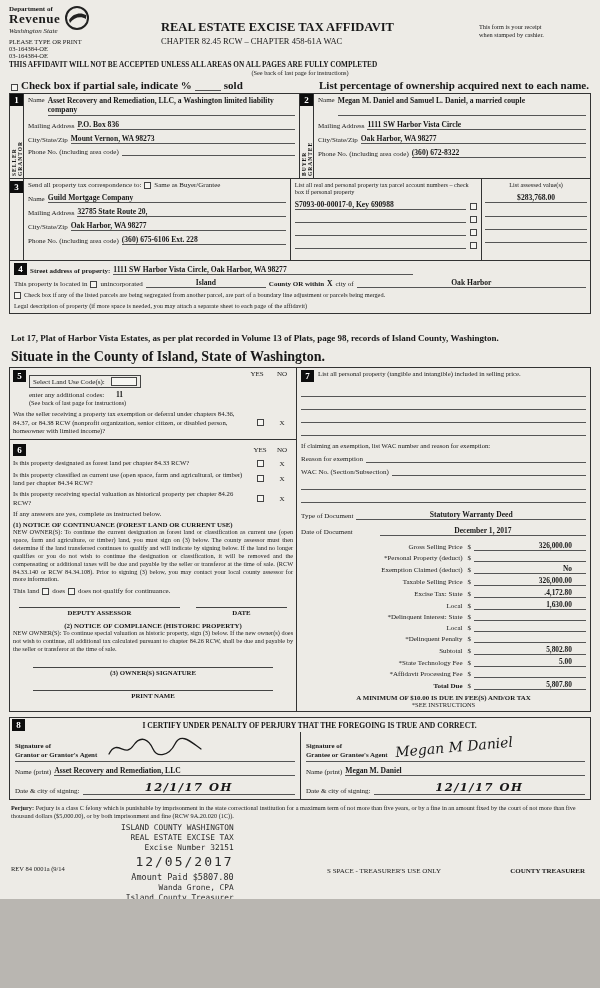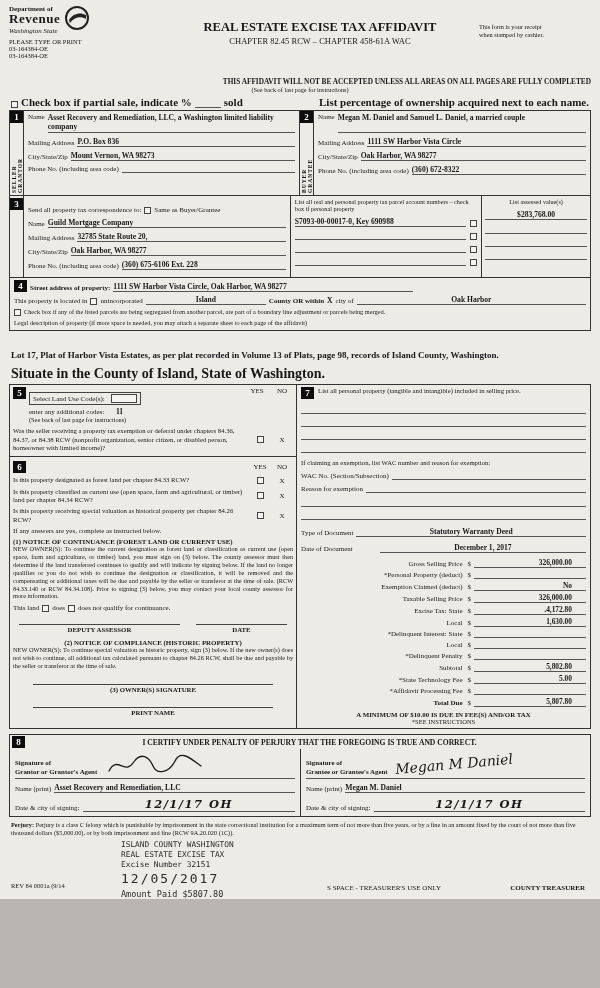--- a/index.html
+++ b/index.html
@@ -18,25 +18,25 @@
   .secnum { width:13px; height:12px; background:#0d0d0d; color:#fff; font-weight:bold; font-size:9px; line-height:12px; text-align:center; flex:none; }
 
   .header { display:flex; }
   .hdr-left { width:152px; }
   .logo-row { display:flex; align-items:flex-start; gap:4px; }
   .dept { font-size:7px; font-weight:bold; }
   .rev { font-size:13px; font-weight:bold; letter-spacing:.5px; margin-top:-2px; }
   .wa { font-size:7px; font-style:italic; }
   .print-note, .form-code { font-size:6.5px; }
   .print-note { margin-top:3px; }
-  .hdr-center { flex:1; text-align:center; padding-top:15px; }
+  .hdr-center { flex:1; padding-top:15px; }
   .title { font-size:12.5px; font-weight:bold; }
   .subtitle { font-size:8.5px; margin-top:1px; }
   .hdr-right { width:112px; font-size:6.3px; padding-top:18px; line-height:1.3; }
-  .warning { text-align:right; font-weight:bold; font-size:7.3px; margin-top:18px; }
+  .warning { text-align:left; font-weight:bold; font-size:7.3px; margin-top:1px; }
   .see-back-top { text-align:center; font-size:6.3px; }
 
   .partial-row { display:flex; align-items:flex-end; gap:3px; font-size:11px; font-weight:bold; margin-top:3px; padding:0 2px; }
   .gap-ul { width:26px; border-bottom:1px solid #555; height:7px; }
 
   .sec12-row { display:flex; border:1px solid #333; margin-top:2px; }
   .party-box { width:50%; display:flex; min-height:84px; }
   .party-box.left { border-right:1px solid #333; }
   .side-band { width:14px; border-right:1px solid #333; display:flex; flex-direction:column; align-items:center; }
   .vert-wrap { flex:1; display:flex; justify-content:center; padding:2px 0; }
@@ -94,21 +94,21 @@
   .s8col.right { border-left:1px solid #333; }
   .sigblock { display:flex; align-items:flex-end; gap:8px; border-bottom:1px solid #555; min-height:28px; padding-bottom:1px; }
   .siglabels { font-size:6.9px; font-weight:bold; line-height:1.3; }
   .script { font-family:"DejaVu Serif", serif; font-style:italic; font-size:14px; transform:rotate(-5deg); transform-origin:left bottom; white-space:nowrap; }
   .hand { font-family:"DejaVu Serif", serif; font-style:italic; font-weight:bold; font-size:11.5px; letter-spacing:1.5px; }
 
   .perjury { margin-top:4px; padding:0 2px; }
 
   .bottom { position:relative; height:86px; margin-top:3px; }
   .rev-no { position:absolute; left:2px; top:42px; font-size:6.5px; }
-  .stamp { position:absolute; left:112px; top:0; text-align:left; font-family:"DejaVu Sans Mono", monospace; color:#2b2b2b; font-size:7.8px; line-height:1.3; }
+  .stamp { position:absolute; left:112px; top:0; text-align:right; font-family:"DejaVu Sans Mono", monospace; color:#2b2b2b; font-size:7.8px; line-height:1.3; }
   .stamp-date { font-size:13px; letter-spacing:2px; margin:1px 0; }
   .stamp-amt { font-size:8.5px; }
   .treas-note { position:absolute; left:318px; top:44px; font-size:7px; }
   .county-treas { position:absolute; right:6px; top:44px; font-size:7px; font-weight:bold; }
 </style>
 </head>
 <body>
 
 <div class="page">
 
@@ -205,21 +205,21 @@
         </div>
       </div>
     </div>
   </div>
 
   <div class="sec3">
     <div class="s3-num">
       <div class="secnum">3</div>
     </div>
     <div class="s3-left">
-      <div class="frow" style="margin-top:8px;">
+      <div class="frow" style="margin-top:0;">
         <span class="lbl">Send all property tax correspondence to:</span>
         <span class="cb"></span>
         <span class="lbl">Same as Buyer/Grantee</span>
       </div>
       <div class="frow">
         <span class="lbl">Name</span>
         <span class="val ulv flex1">Guild Mortgage Company</span>
       </div>
       <div class="frow">
         <span class="lbl">Mailing Address</span>
@@ -380,25 +380,25 @@
       <div class="s7intro">
         <span class="secnum">7</span>
         <span class="qtext flex1">List all personal property (tangible and intangible) included in selling price.</span>
       </div>
       <div class="blankline" style="margin-top:6px;"></div>
       <div class="blankline" style="margin-top:4px;"></div>
       <div class="blankline" style="margin-top:4px;"></div>
       <div class="blankline" style="margin-top:4px;"></div>
       <div class="qtext" style="margin-top:6px;">If claiming an exemption, list WAC number and reason for exemption:</div>
       <div class="frow">
+        <span class="lbl">Reason for exemption</span>
+        <span class="blankline flex1"></span>
+      </div>
+      <div class="frow">
         <span class="lbl">WAC No. (Section/Subsection)</span>
-        <span class="blankline flex1"></span>
-      </div>
-      <div class="frow">
-        <span class="lbl">Reason for exemption</span>
         <span class="blankline flex1"></span>
       </div>
       <div class="blankline" style="margin-top:5px;"></div>
       <div class="blankline" style="margin-top:4px;"></div>
       <div class="frow" style="margin-top:7px;">
         <span class="lbl">Type of Document</span>
         <span class="val ulv flex1 c">Statutory Warranty Deed</span>
       </div>
       <div class="frow" style="margin-top:6px;gap:27px;">
         <span class="lbl">Date of Document</span>

